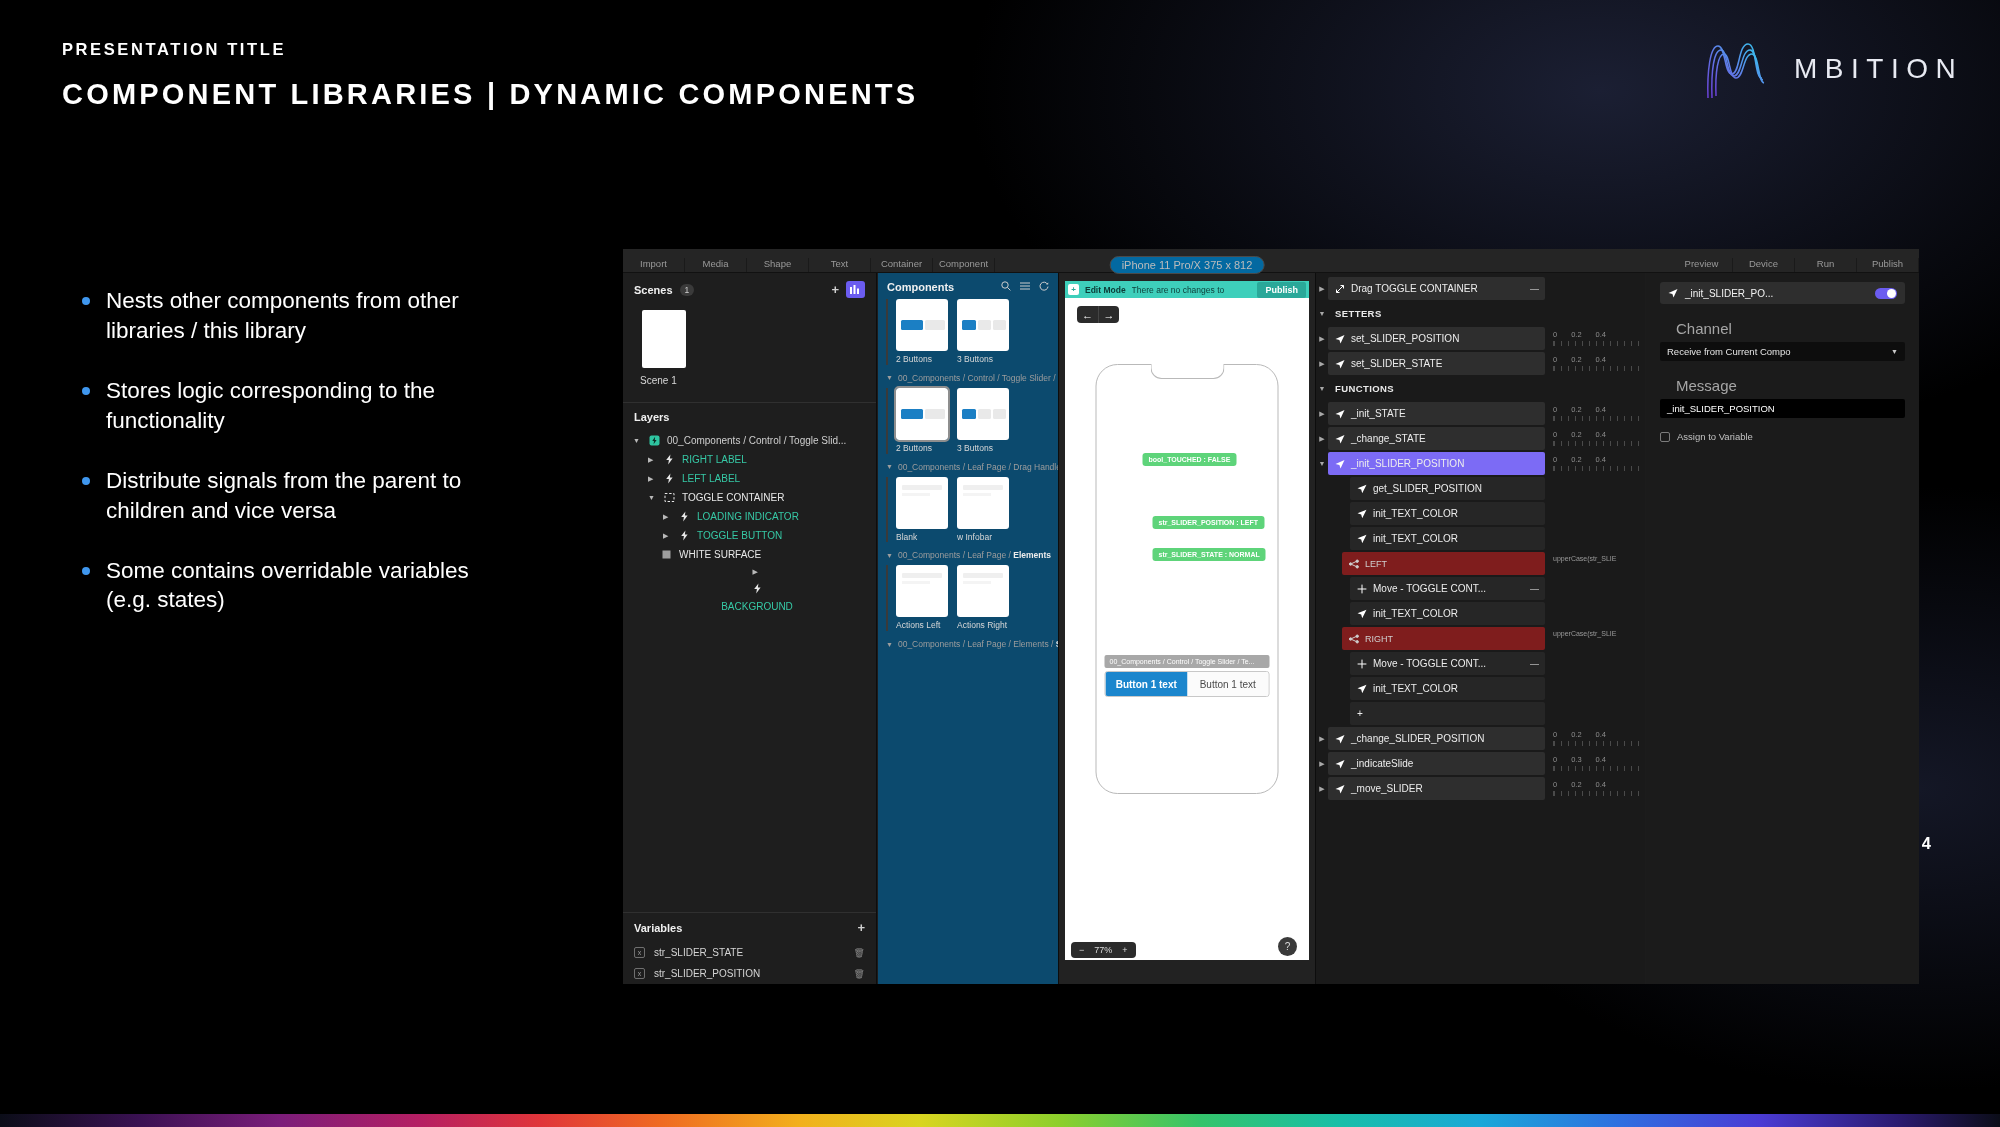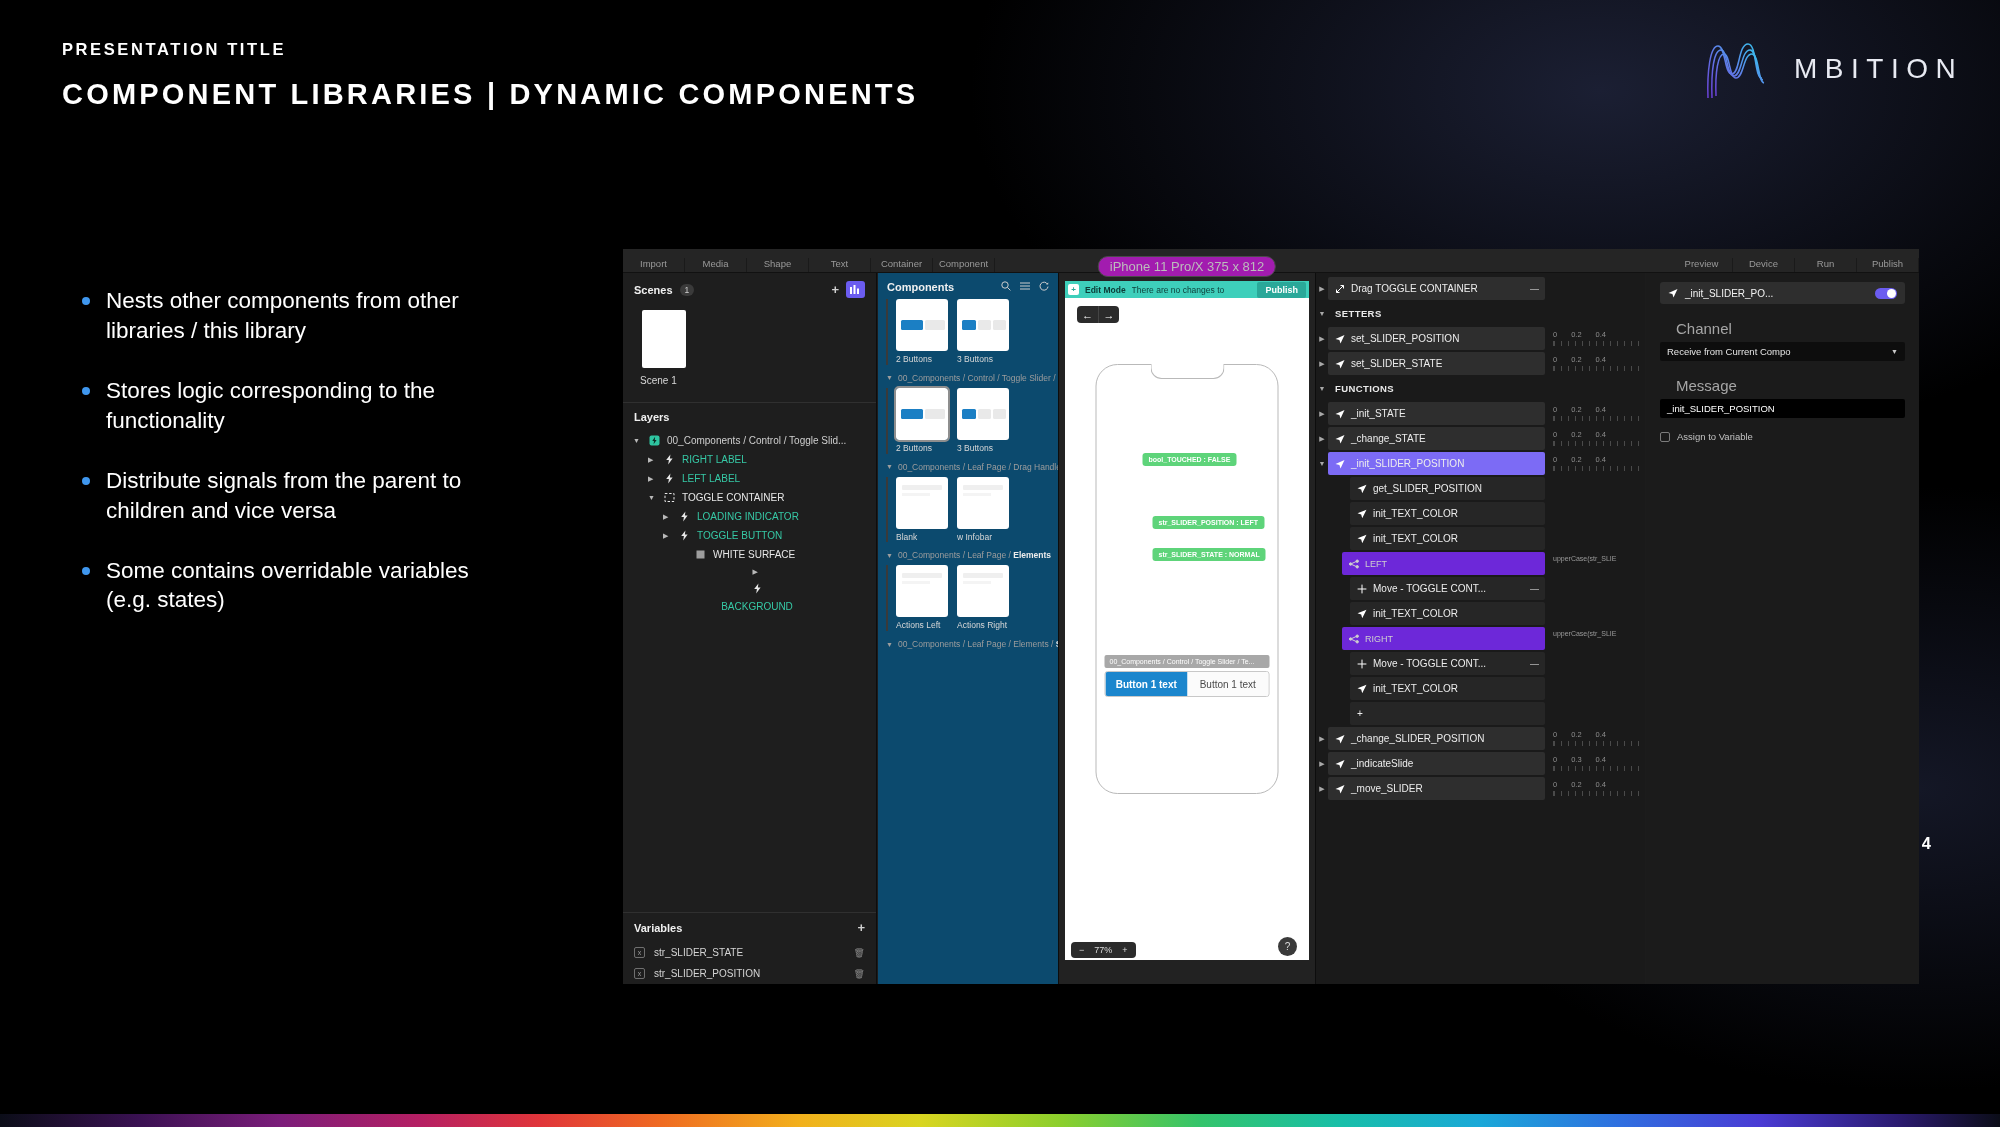--- a/index.html
+++ b/index.html
@@ -140,21 +140,21 @@
   .comp-cap { font-size: 8.5px; color: #d8d8d8; margin-top: 4px; line-height: 1.15; }
   .mini-btn-row { position: absolute; left: 5px; top: 21px; display: flex; gap: 2px; }
   .mini-btn { height: 10px; border-radius: 1.5px; background: #e9e9e9; }
   .mini-btn.on { background: #1b7fc4; }
 
   
   .canvas { left: 436px; width: 256px; background: #222; top: 24px; }
   .device-pill {
     position: absolute; left: 50%; transform: translateX(-50%); top: -17px;
     border: 1px solid #4a4a4a; border-radius: 10px; padding: 2px 11px;
-    font-size: 13px; color: #bcbcbc; white-space: nowrap; background: #a21caf; text-align: right;
+    font-size: 11px; color: #bcbcbc; white-space: nowrap; background: #0369a1; text-align: right;
   }
   .edit-bar {
     position: absolute; left: 6px; right: 6px; top: 8px; height: 17px;
     background: #3ecfbb; display: flex; align-items: center; gap: 6px;
     padding: 0 3px; font-size: 8.5px; color: #0c3b36; font-weight: bold;
   }
   .edit-bar .msg { font-weight: normal; color: #0d3d38; overflow: hidden; white-space: nowrap; }
   .publish-btn {
     margin-left: auto; background: #2aa899; color: #fff; font-weight: bold;
     padding: 3px 8px; border-radius: 2px; font-size: 9px;
@@ -216,21 +216,21 @@
   }
   .node .tw2 { width: 12px; text-align: center; color: #a8a8a8; font-size: 7px; flex: 0 0 auto; }
   .node-body {
     flex: 1; background: #2e2e2e; border-radius: 2px; height: 23px;
     display: flex; align-items: center; gap: 6px; padding: 0 7px;
     font-size: 10px; color: #ededed; white-space: nowrap; overflow: hidden;
     margin-right: 8px;
   }
   .node-body.sel { background: #7c6bf5; }
   .node-body.child { background: #262626; }
-  .node-body.branch { background: #6d28d9; color: #cfcfcf; font-size: 9px; }
+  .node-body.branch { background: #7f1d1d; color: #cfcfcf; font-size: 9px; }
   .node-body.group { background: transparent; font-weight: bold; font-size: 9.5px; letter-spacing: .4px; color: #eaeaea; }
   .node-dash { margin-left: auto; color: #cfcfcf; font-size: 9px; letter-spacing: -1px; }
   .track { width: 92px; flex: 0 0 auto; position: relative; height: 23px; }
   .track .nums {
     display: flex; gap: 14px; font-size: 7.5px; color: #8e8e8e; padding-top: 3px;
   }
   .track .ruler {
     position: absolute; left: 0; right: 4px; top: 14px; height: 5px;
     border-left: 1px solid #4a4a4a;
     background: repeating-linear-gradient(90deg,#4a4a4a 0 1px, transparent 1px 7px);
@@ -398,21 +398,21 @@
           </div>
           <div class="layer-row" style="padding-left: 40px;">
             <span class="tw">▶</span>
             <span class="ic">
               <svg width="11" height="11" viewBox="0 0 11 11">
                 <path d="M6.4 0.5 L2.2 6.1 L4.9 6.1 L4.2 10.5 L8.6 4.6 L5.9 4.6 Z" fill="#e8e8e8"></path>
               </svg>
             </span>
             <span class="lyr-name" style="color:#36c9a6">TOGGLE BUTTON</span>
           </div>
-          <div class="layer-row" style="padding-left: 56px;">
+          <div class="layer-row" style="padding-left: 22px;">
             <span class="tw"></span>
             <span class="ic">
               <svg width="11" height="11" viewBox="0 0 11 11">
                 <rect x="1.5" y="1.5" width="8" height="8" fill="#9d9d9d"></rect>
               </svg>
             </span>
             <span class="lyr-name" style="color:#e8e8e8">WHITE SURFACE</span>
           </div>
           <div class="layer-row" style="padding-left: 25px; flex-direction: column;">
             <span class="tw">▶</span>

